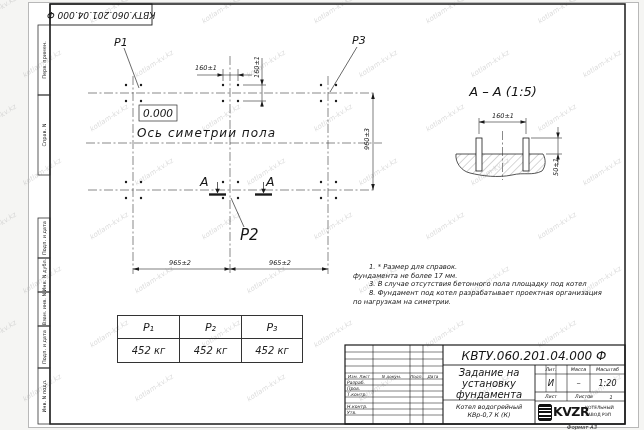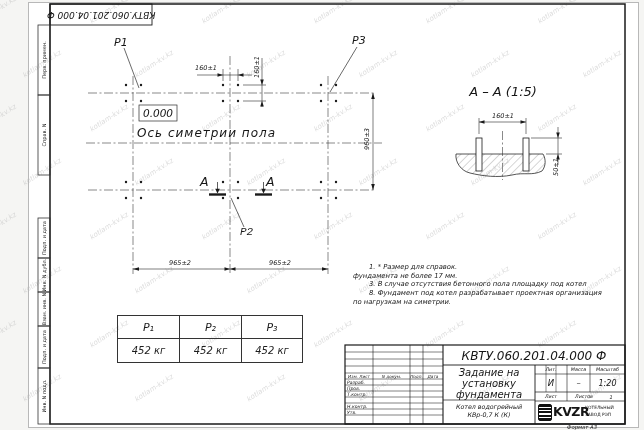--- a/index.html
+++ b/index.html
@@ -249,21 +249,21 @@
     </div>
   <div class="vcell" style="left:38px;top:326px;width:12px;height:42px;">
       <span>Подп. и дата</span>
     </div>
   <div class="vcell" style="left:38px;top:368px;width:12px;height:56px;">
       <span>Инв. N подл.</span>
     </div>
 
   <span class="t" style="left:114px;top:36px;font-size:11px;">P1</span>
   <span class="t" style="left:352px;top:34px;font-size:11px;">P3</span>
-  <span class="t" style="left:240px;top:226px;font-size:11px;font-family:Liberation Mono, monospace;">P2</span>
+  <span class="t" style="left:240px;top:226px;font-size:15px;">P2</span>
   <div class="t c" style="left:139px;top:105px;width:38px;height:16px;font-size:10.5px;">0.000</div>
   <span class="t" style="left:137px;top:126px;font-size:12px;letter-spacing:1px;">Ось симетрии пола</span>
   <div class="t c" style="left:193px;top:63px;width:26px;height:9px;font-size:6.5px;">160±1</div>
   <div class="t c rot90" style="left:242px;top:62px;width:30px;height:10px;font-size:6.5px;">160±1</div>
   <div class="t c rot90" style="left:350px;top:134px;width:33px;height:10px;font-size:6.5px;">960±3</div>
   <div class="t c" style="left:165px;top:258px;width:30px;height:9px;font-size:6.5px;">965±2</div>
   <div class="t c" style="left:265px;top:258px;width:30px;height:9px;font-size:6.5px;">965±2</div>
   <span class="t" style="left:200px;top:174px;font-size:12.5px;">А</span>
   <span class="t" style="left:266px;top:174px;font-size:12.5px;">А</span>
 

